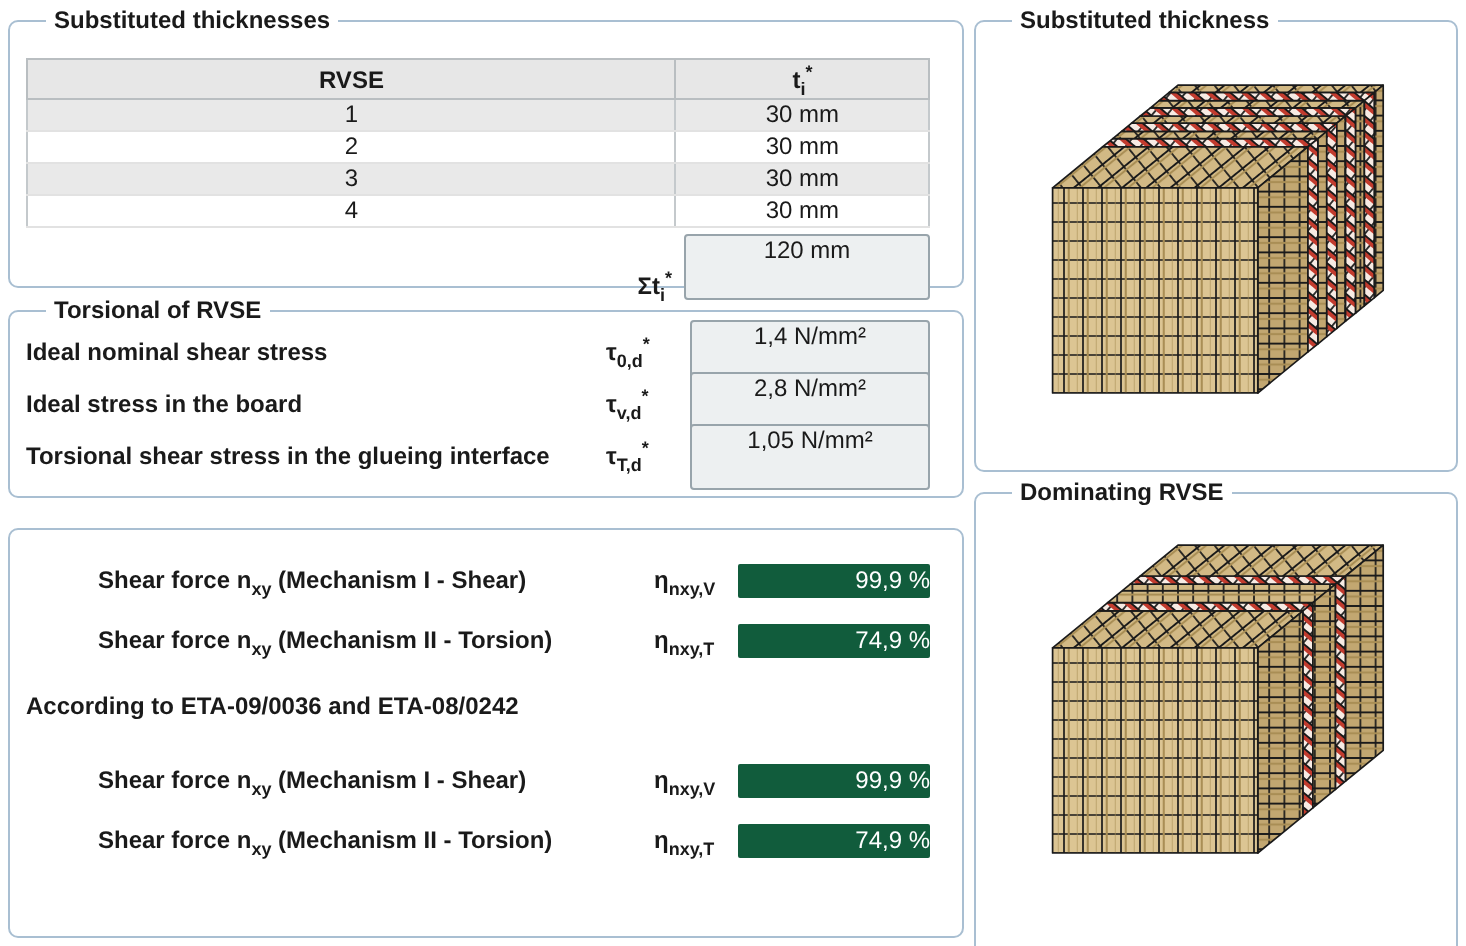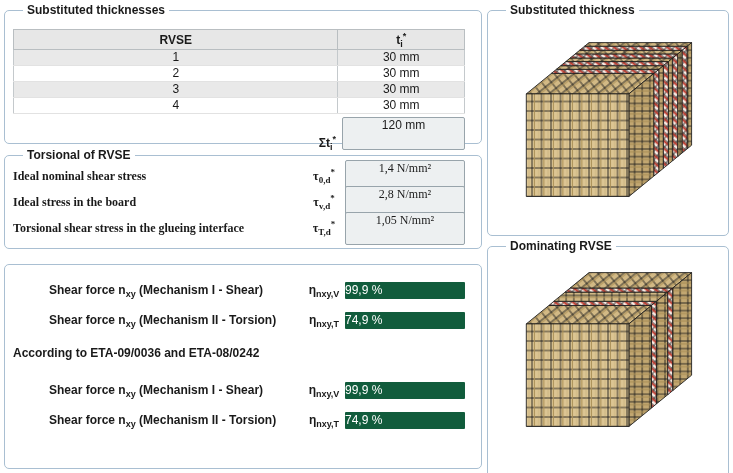--- a/index.html
+++ b/index.html
@@ -34,27 +34,27 @@
     border-bottom:1px solid #e2e2e2; }
   .thk-table tbody tr:nth-child(odd) td{ background:var(--table_row_alt); }
   .thk-table .c1{ width:323px; } .thk-table .c2{ width:126px; }
 
   .sum-row{ display:flex; justify-content:flex-end; align-items:flex-end; margin-top:3px; }
   .sum-row .sym{ font-weight:bold; margin-right:6px; }
 
   .field{ display:inline-block; width:120px; height:33px; line-height:15px; text-align:center;
     background:var(--field_bg); border:1px solid var(--field_border); border-radius:2px; font-size:12px; }
   .sum-row .field{ width:123px; }
-  .ratio{ display:inline-block; width:120px; height:17px; line-height:17px; text-align:left;
+  .ratio{ display:inline-block; width:96px; height:17px; line-height:17px; text-align:right;
     background:var(--ratio_bg); color:var(--ratio_text); border-radius:1px; font-size:12px; }
 
-  .frow{ display:flex; align-items:center; height:26px;font-family:Liberation Serif, serif; }
+  .frow{ display:flex; align-items:center; height:26px; }
   .urow{ display:flex; align-items:center; height:30px;margin-left:36px; }
   .lbl{ flex:1; font-weight:bold; }
-  .symcol{ width:48px; padding-left:6px; font-weight:bold;text-align:center; }
+  .symcol{ width:48px; padding-left:6px; font-weight:bold; }
   sub,sup{ font-size:9px; line-height:0; }
   .eta-heading{ font-weight:bold; height:20px; line-height:20px; margin-top:8px; }
   .urow.after-eta{ margin-top:12px; }
 
   .fig{ display:flex; justify-content:center; }
   .g-fig1 .fig{ margin-top:24px; }
   .g-fig2 .fig{ margin-top:18px; }
 
   .p-wood-front{ fill:var(--wood_front); }
   .p-wood-top{ fill:var(--wood_top); }

